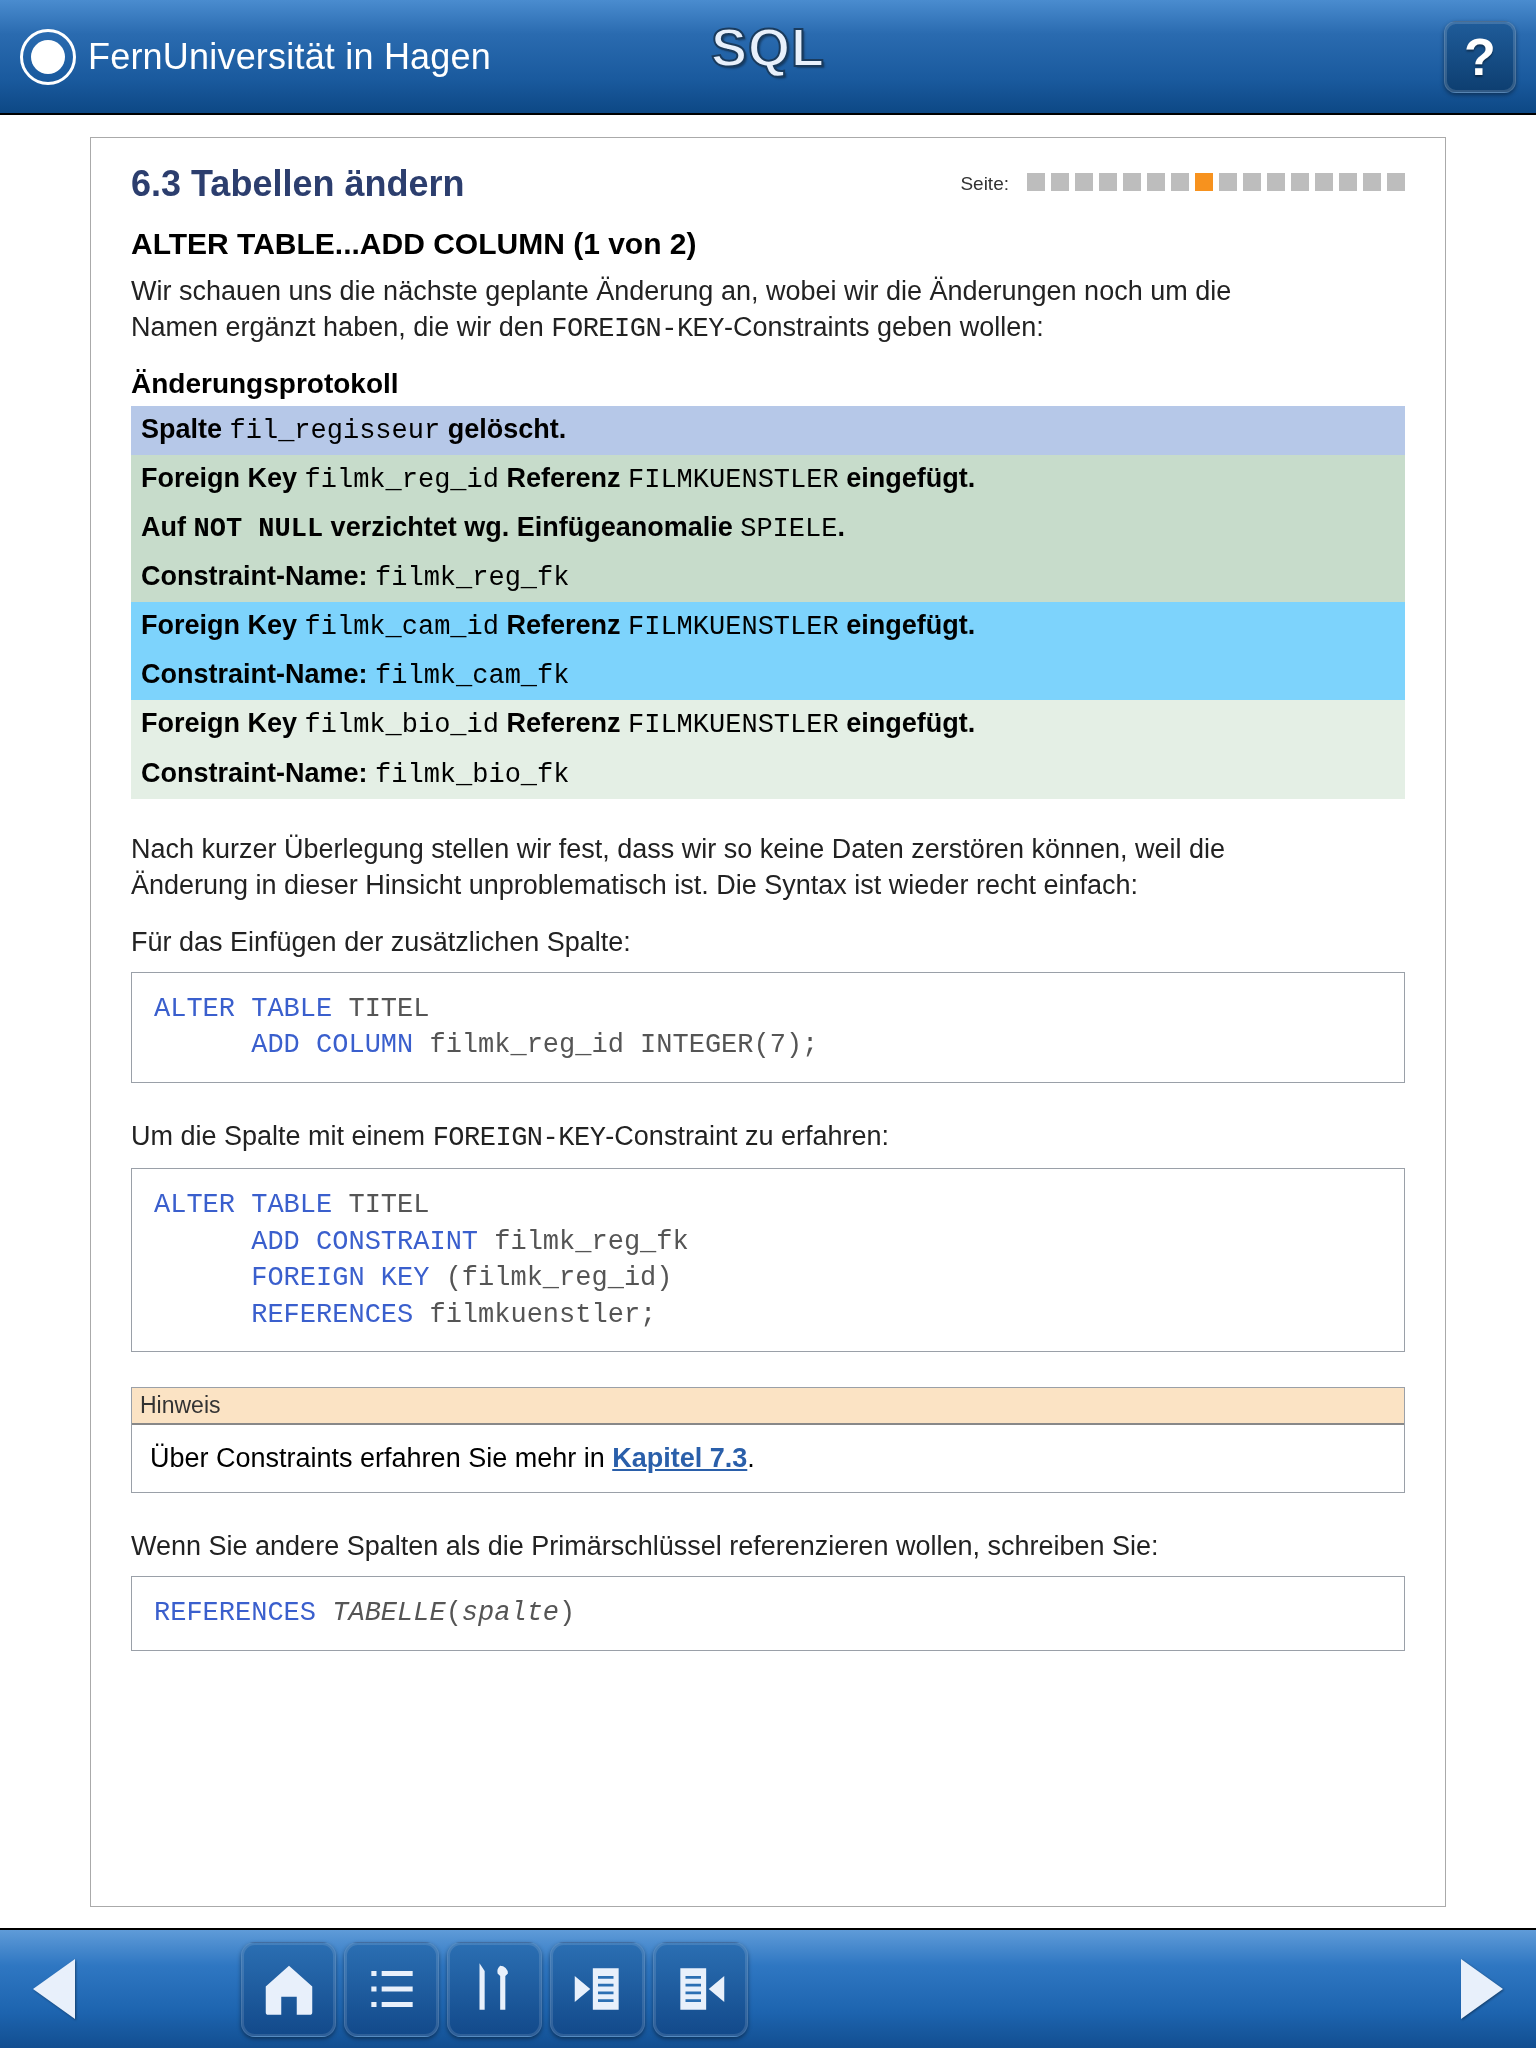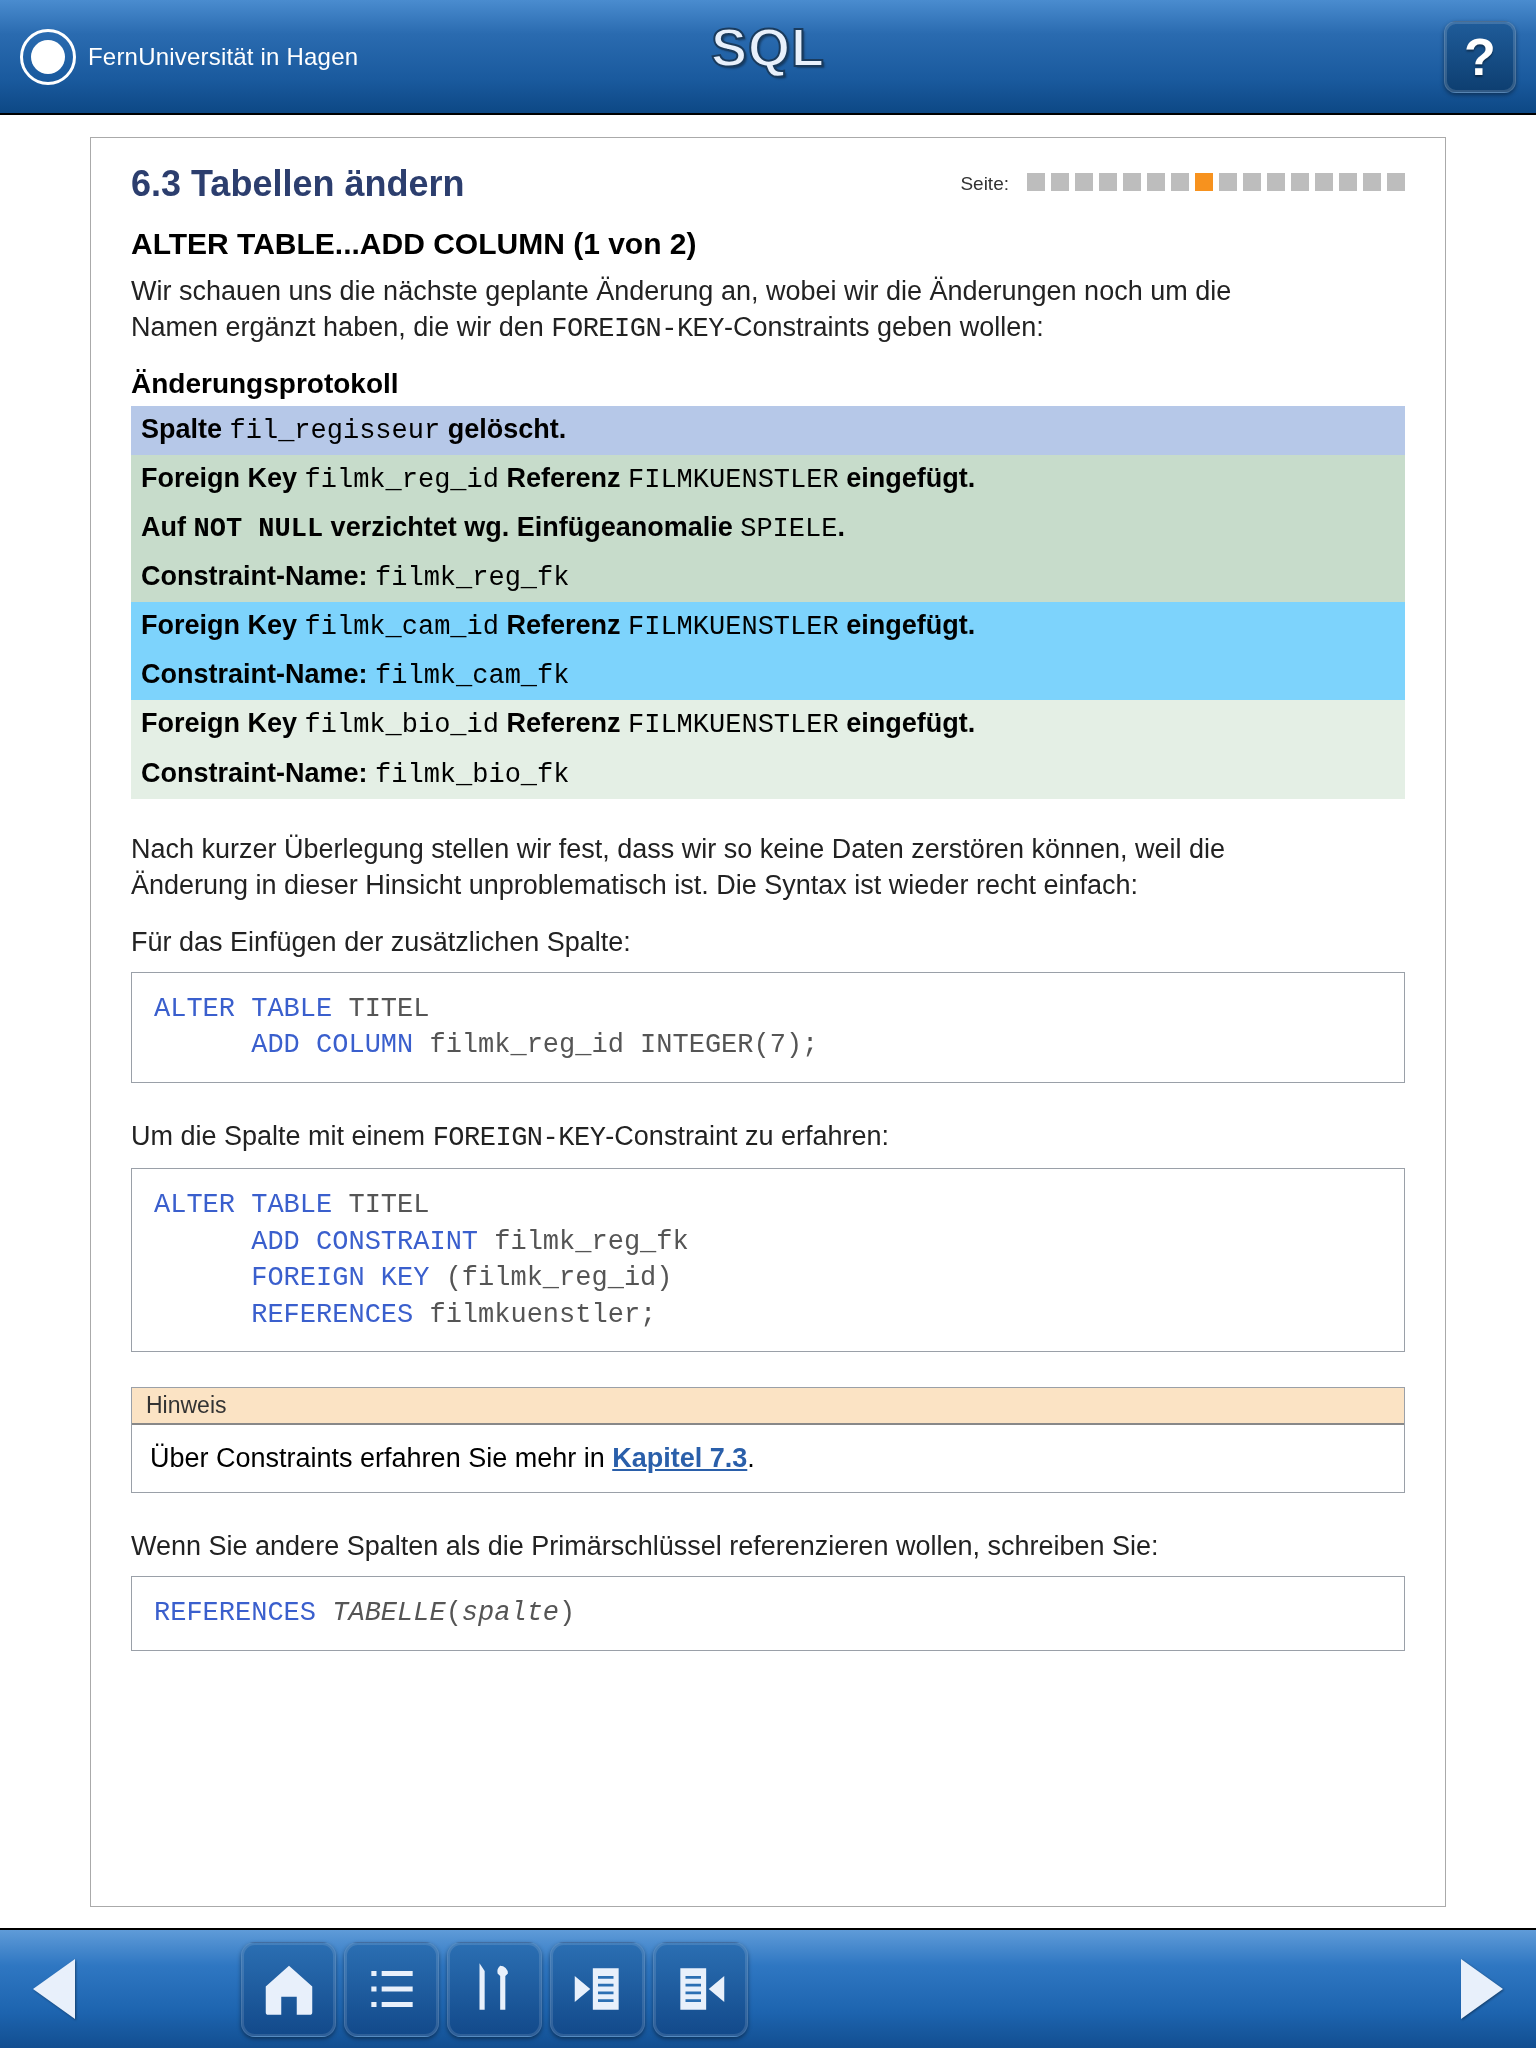--- a/index.html
+++ b/index.html
@@ -19,21 +19,21 @@
   justify-content: space-between;
   padding: 0 20px;
   border-bottom: 2px solid #000;
 }
 .logo-area { display: flex; align-items: center; gap: 12px; }
 .logo-icon {
   width: 56px; height: 56px; border: 3px solid #fff; border-radius: 50%;
   display: flex; align-items: center; justify-content: center;
 }
 .logo-inner { width: 34px; height: 34px; background: #fff; border-radius: 50%; }
-.logo-text { color: #fff; font-size: 24px; font-weight: 500; letter-spacing: 0.2px; }
+.logo-text { color: #fff; font-size: 36px; font-weight: 500; letter-spacing: 0.2px; }
 .app-title-wrap {
   position: absolute;
   top: 0; left: 0; right: 0; height: 94px;
   display: flex; align-items: center; justify-content: center;
   pointer-events: none;
 }
 .app-title {
   color: #e8f0fb;
   font-size: 54px; font-weight: 900;
   -webkit-text-stroke: 2px #1a3b5d;
@@ -83,21 +83,21 @@
   font-size: 27px;
   line-height: 1.35;
   margin-bottom: 35px;
   white-space: pre;
 }
 .kw { color: #3a5fcd; }
 .txt { color: #555; }
 .ital { font-style: italic; }
 
 .hint-box { border: 1px solid #9aa0a8; margin-bottom: 35px; }
-.hint-head { background: #fbe3c4; border-bottom: 2px solid #888; padding: 4px 14px; font-size: 23px; color: #333;}
+.hint-head { background: #fbe3c4; border-bottom: 2px solid #888; padding: 4px 8px; font-size: 23px; color: #333;}
 .hint-body { padding: 18px 18px; font-size: 27px; }
 .hint-body a { color: #2a5faa; text-decoration: underline; font-weight: 600;}
 
 .bottom-bar {
   position: absolute; left: 0; right: 0; bottom: 0; height: 120px;
   background: linear-gradient(to bottom, #5f9bd8 0%, #2f77c2 30%, #1d64af 70%, #124e90 100%);
   display: flex; align-items: center; justify-content: space-between;
   padding: 0 15px;
   border-top: 2px solid #000;
 }

